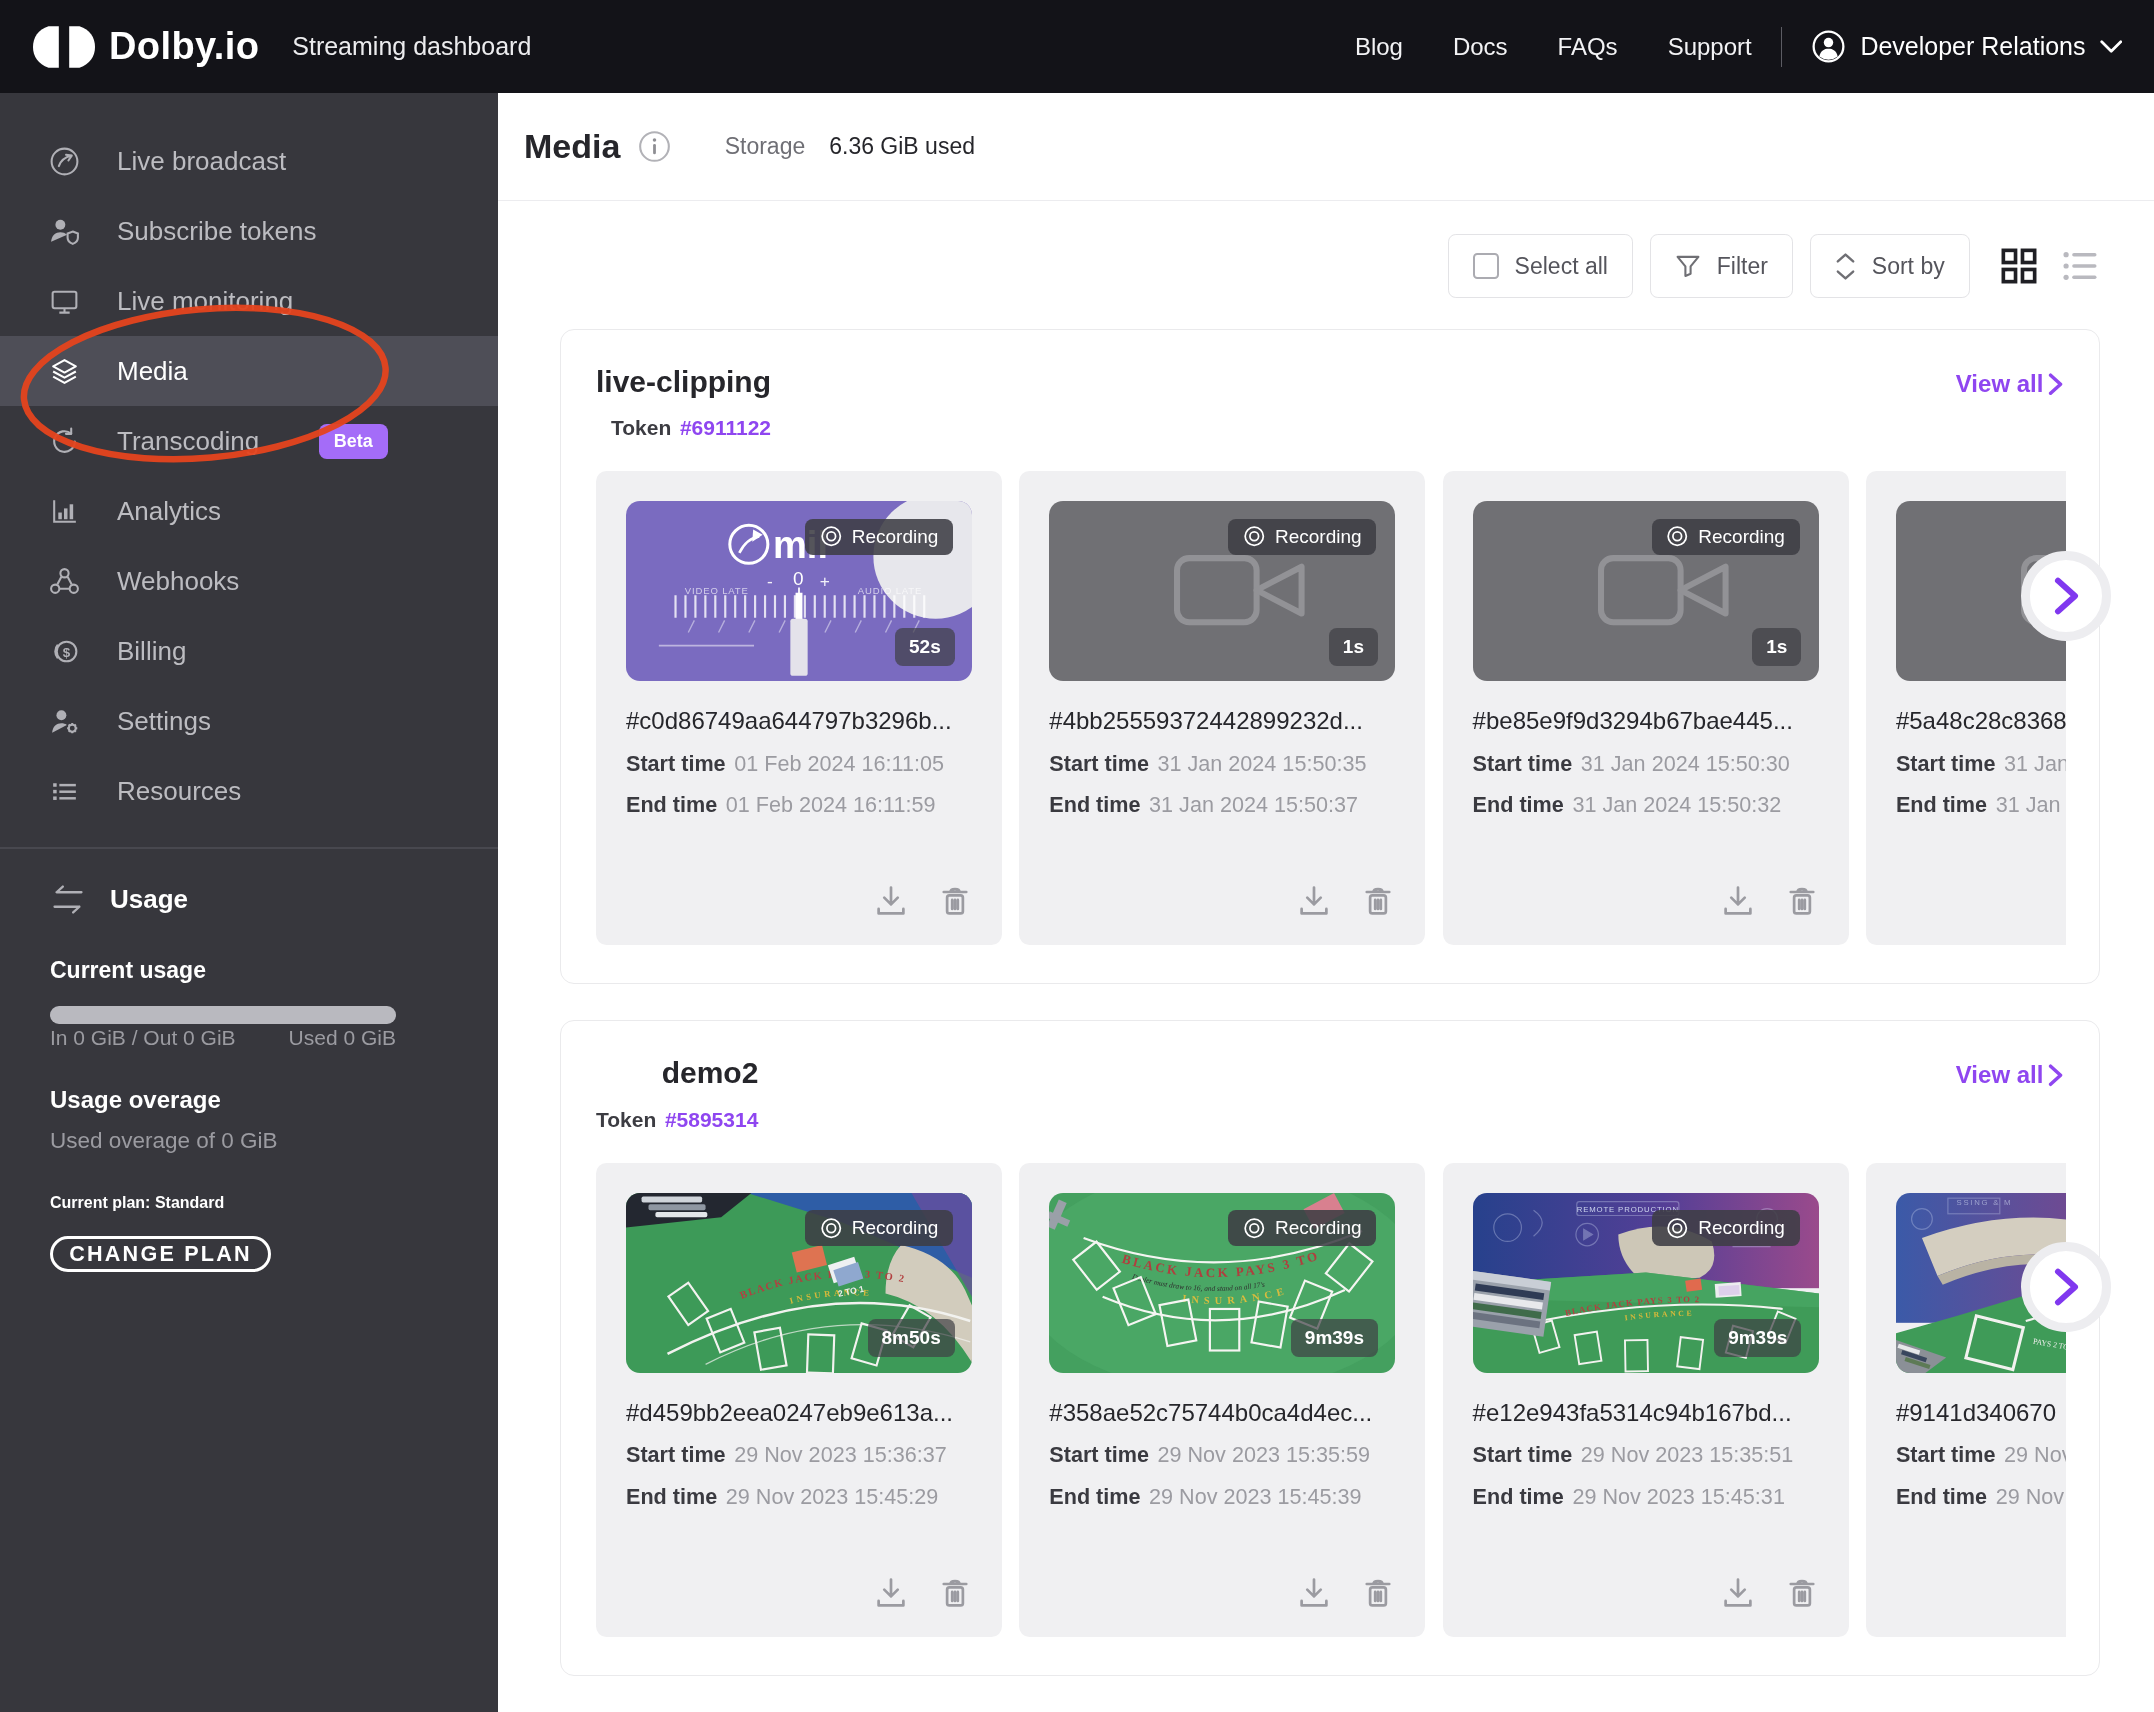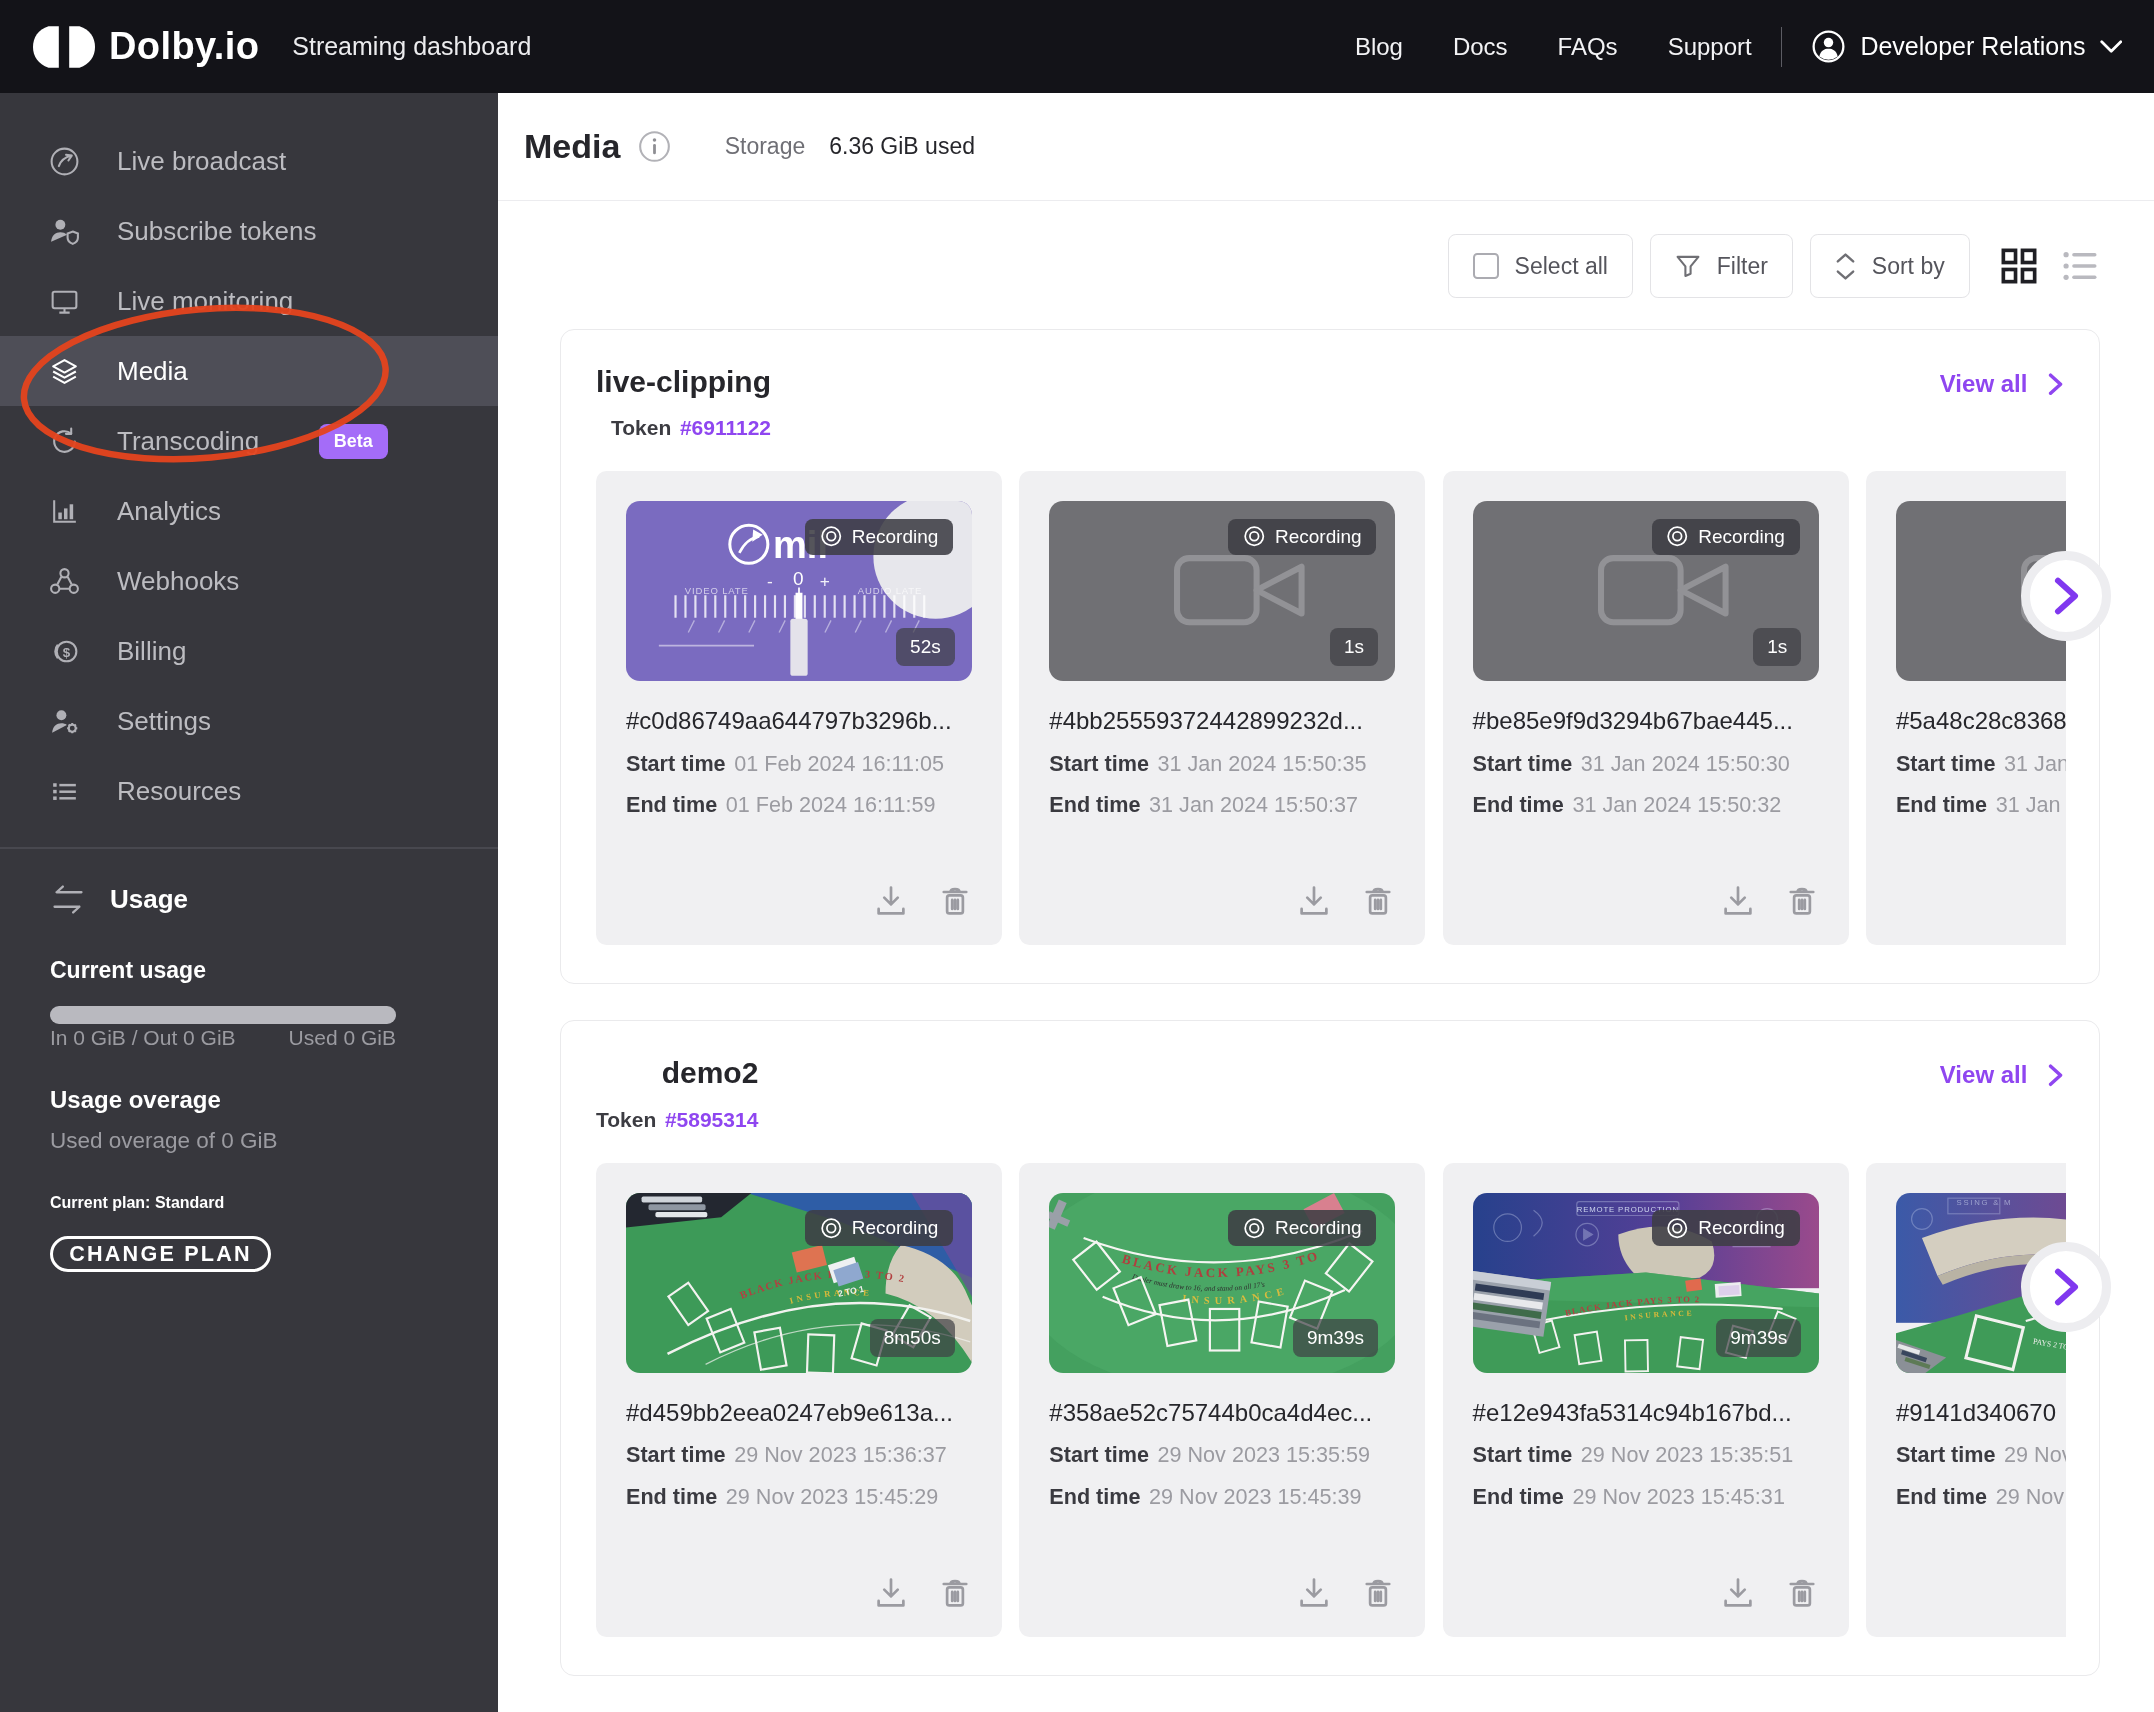--- a/index.html
+++ b/index.html
@@ -62,32 +62,32 @@
   .view-toggle { display:flex; align-items:center; gap:21px; margin-left:12px; }
   .view-toggle .vt { cursor:pointer; }
 
   .sections { padding:31px 55px 0 62px; }
   .section { border:1.7px solid #eaeaec; border-radius:14px; padding:35px 0 38px 35px; position:relative;
     background:#fff; margin-bottom:36px; }
   .sec-head { display:flex; justify-content:space-between; align-items:flex-start; margin-right:35px;text-align:right; }
   .sec-name { font-size:30px; font-weight:600; color:#26262b; }
   .token-row { margin-top:17.3px; font-size:21px; color:#3c3c42; font-weight:600; }
   .token-link { color:#8f46f0; font-weight:600; margin-left:8.6px; text-decoration:none; cursor:pointer; }
-  .view-all { display:flex; align-items:center; gap:21px; color:#8f46f0; font-size:24px; font-weight:600;
+  .view-all { display:flex; align-items:center; gap:5px; color:#8f46f0; font-size:24px; font-weight:600;
     cursor:pointer; margin-top:5.2px; }
 
   .cards { margin-top:31px; display:flex; gap:17.3px; overflow:hidden; width:1470px; }
   .card { flex:none; width:406px; height:474px; background:#f0f0f2; border-radius:10.4px;
     display:flex; flex-direction:column; cursor:pointer; }
   .thumb { margin:30px 30px 0 30px; width:346px; height:180px; border-radius:14px; position:relative; overflow:hidden; }
   .thumb-art { position:absolute; inset:0; width:100%; height:100%; }
   .rec-badge { position:absolute; top:17.3px; right:19px; height:36px; background:rgba(62,62,68,.88);
     border-radius:7.8px; display:flex; align-items:center; gap:9.5px; padding:0 14.7px; color:#fff; font-size:19px; }
   .duration { position:absolute; bottom:15.6px; right:17.3px; background:rgba(62,62,68,.7); border-radius:7.8px;
-    padding:7.8px 14px; color:#fff; font-size:19px; font-weight:400; }
+    padding:7.8px 14px; color:#fff; font-size:19px; font-weight:700; }
   .duration:empty { display:none; }
   .card-title { margin:26px 30px 0 30px; font-size:24px; font-weight:500; color:#26262b; white-space:nowrap; }
   .time-row { margin:15.6px 30px 0 30px; font-size:21.6px; white-space:nowrap; }
   .time-label { font-weight:700; color:#3a3a40; }
   .time-value { color:#9b9ba1; margin-left:8.6px; }
   .card-actions { margin-top:auto; align-self:flex-end; display:flex; gap:28px; padding:0 29px 26px 0; }
   .card-actions .act { cursor:pointer; }
 
   .chevron-btn { position:absolute; left:1460px; top:221px; width:90px; height:90px; border-radius:50%;
     background:#fff; border:9.5px solid #ededf0; display:flex; align-items:center; justify-content:center;

